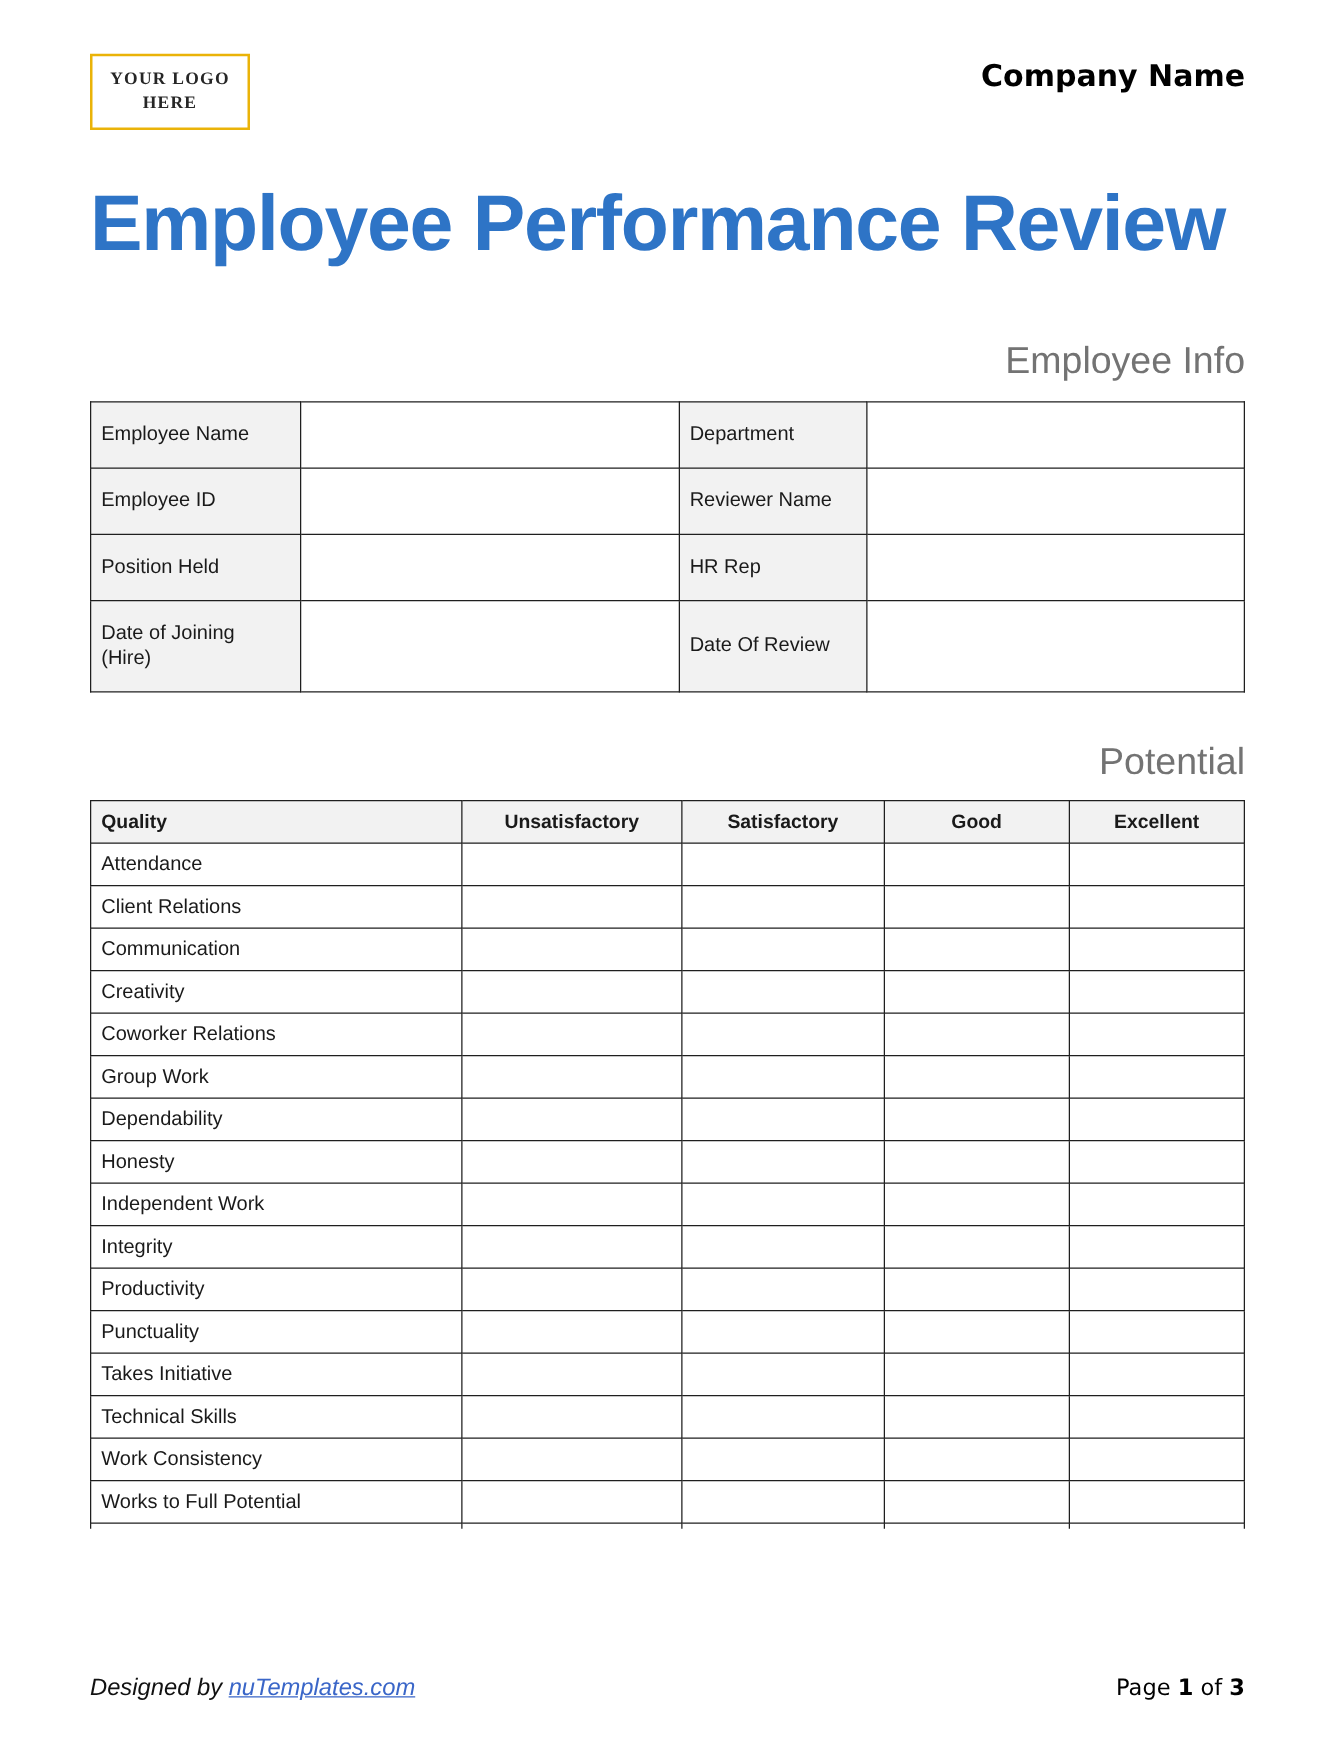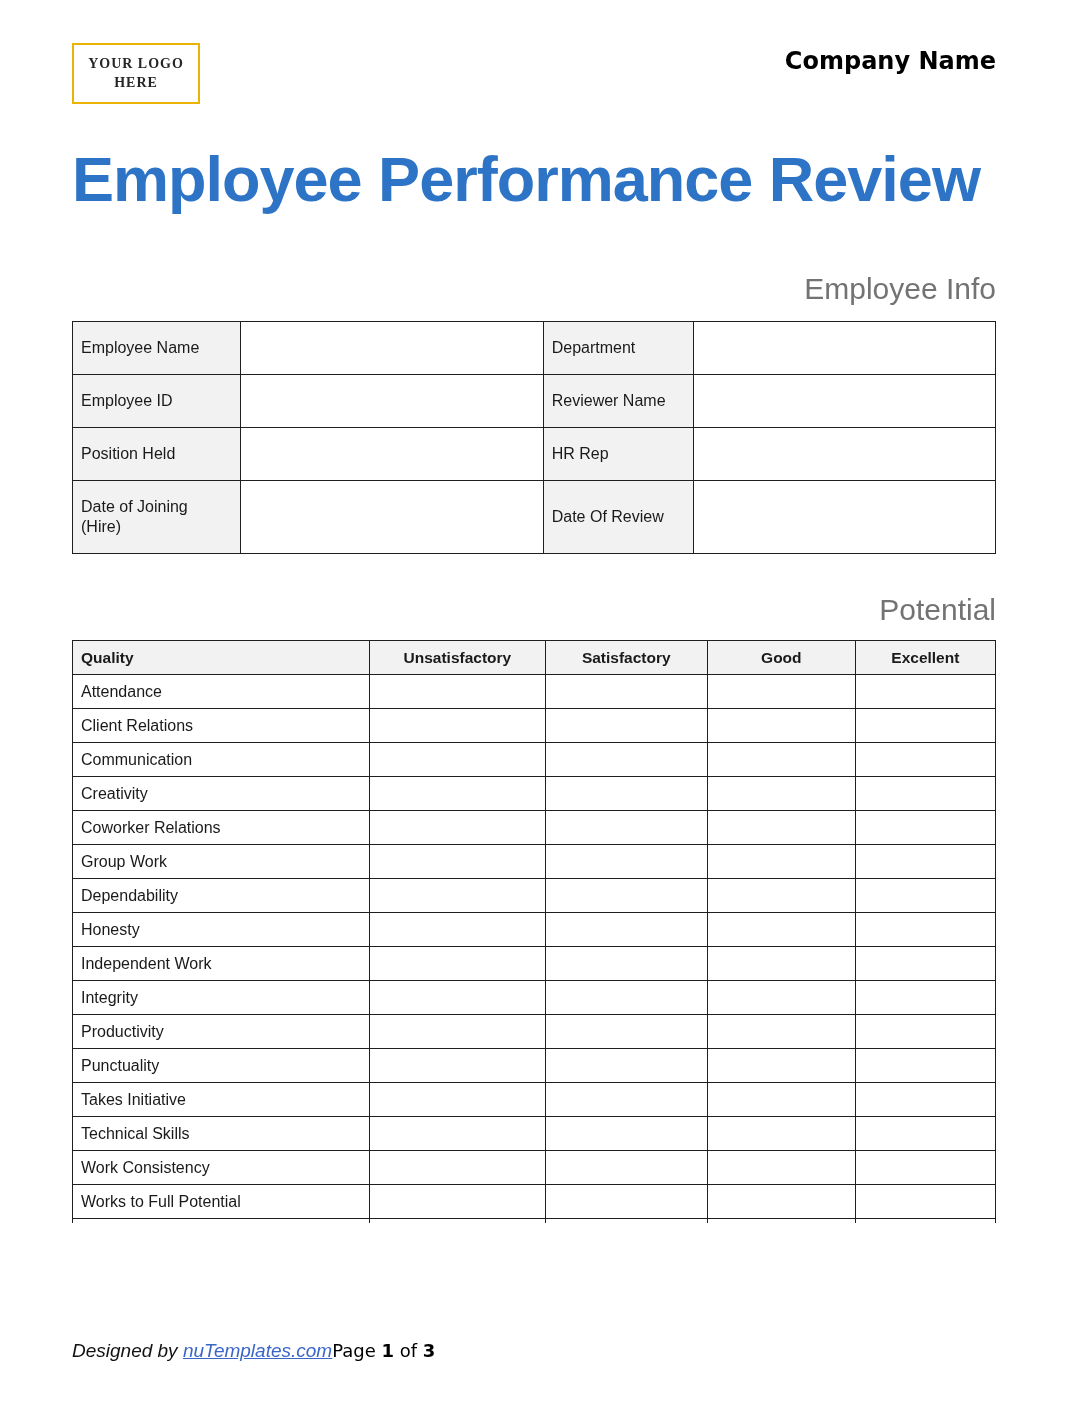--- a/index.html
+++ b/index.html
@@ -99,21 +99,21 @@
     height: 4px;
     border-bottom: none;
     padding: 0;
   }
 
   
   .footer {
     position: absolute;
     left: 72px; right: 72px; top: 1340px;
     display: flex;
-    justify-content: flex-start;
+    justify-content: space-between;
     align-items: baseline;
   }
   .designed-by {
     font-style: italic;
     font-size: 19px;
     color: #111;
   }
   .designed-by a {
     color: #3a66c8;
     text-decoration: underline;

